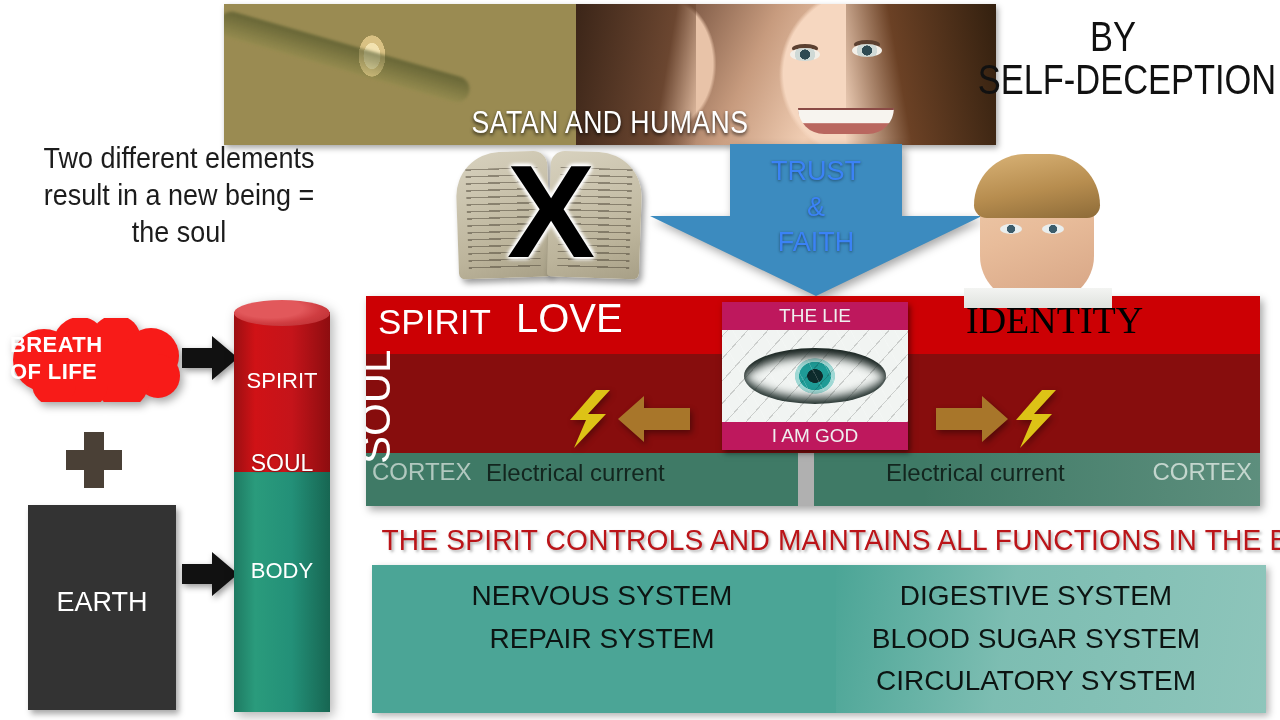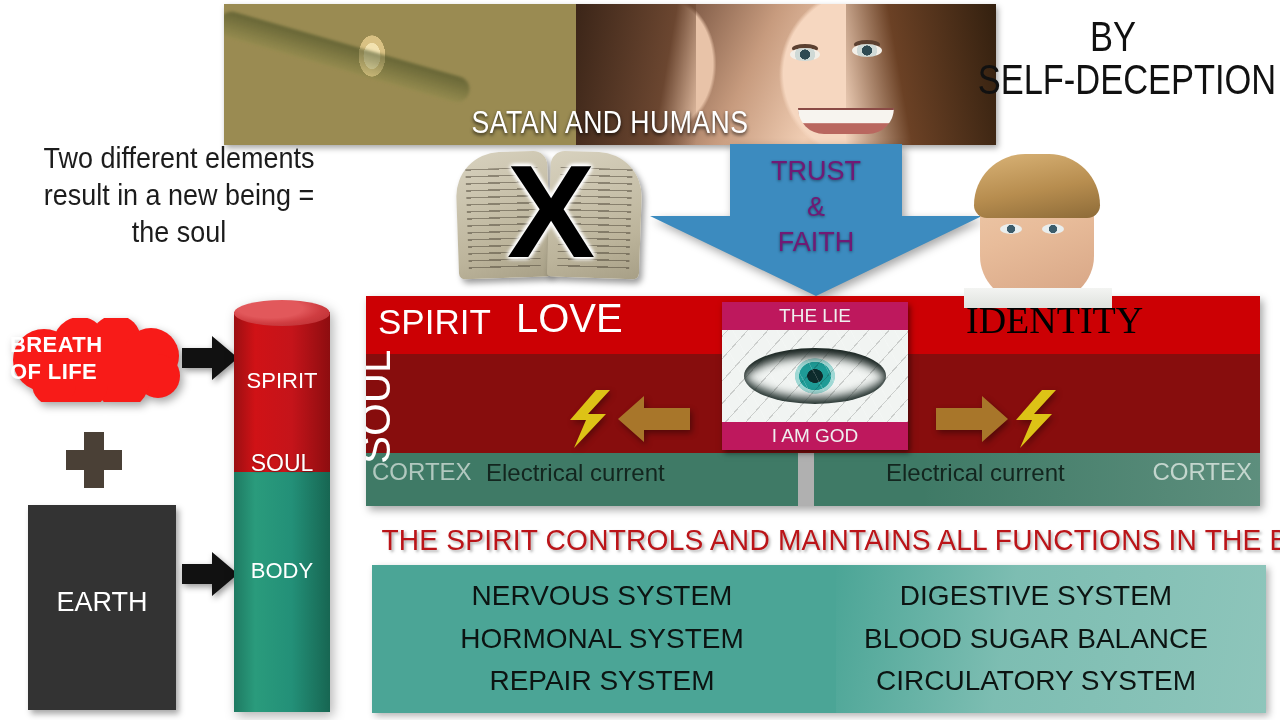--- a/index.html
+++ b/index.html
@@ -106,21 +106,21 @@
     text-align: center;
     text-shadow: 0 0 4px #fff, 2px 0 4px #fff, -2px 0 4px #fff, 0 2px 4px #fff, 0 -2px 4px #fff;
     font-family: "Liberation Sans", sans-serif;
   }
 
   
   .bluearrow { position: absolute; left: 650px; top: 144px; width: 332px; height: 152px;
     filter: drop-shadow(3px 4px 5px rgba(0,0,0,.35)); }
   .bluearrow .txt {
     position: absolute; left: 0; top: 10px; width: 332px; text-align: center;
-    color: #701a75; font-size: 27px; line-height: 1.32;
+    color: #3b82f6; font-size: 27px; line-height: 1.32;
     font-family: "Liberation Sans Narrow","Liberation Sans", sans-serif;
     text-shadow: 0 1px 3px rgba(0,0,0,.45);
   }
 
   
   .panel { position: absolute; left: 366px; top: 296px; width: 894px; height: 210px;
            box-shadow: 3px 4px 8px rgba(0,0,0,.35); overflow: hidden; }
   .band-red   { position:absolute; left:0; top:0;   width:100%; height:58px; background:#cc0004; }
   .band-dark  { position:absolute; left:0; top:58px;width:100%; height:99px; background:#870d0d; }
   .band-teal  { position:absolute; left:0; top:157px;width:100%; height:53px; background:#3f7a66; }
@@ -346,26 +346,25 @@
     <div class="cap">THE LIE</div>
     <div class="art"></div>
     <div class="cap">I AM GOD</div>
   </div>
 
   <div class="headline">THE SPIRIT CONTROLS AND MAINTAINS ALL FUNCTIONS IN THE BODY</div>
 
   <div class="systems">
     <div class="sys-col left">
       <div>NERVOUS SYSTEM</div>
-      <div>HORMONAL SYSTEM</div>
       <div>REPAIR SYSTEM</div>
     </div>
     <div class="sys-col right">
       <div>DIGESTIVE SYSTEM</div>
-      <div>BLOOD SUGAR BALANCE</div>
+      <div>BLOOD SUGAR SYSTEM</div>
       <div>CIRCULATORY SYSTEM</div>
     </div>
   </div>
 
   <div class="cloud">
     <svg width="180" height="84" viewBox="0 0 180 84">
       <g fill="#f81b18">
         <circle cx="34" cy="42" r="31"></circle>
           <circle cx="70" cy="26" r="27"></circle>
         <circle cx="106" cy="22" r="25"></circle>

